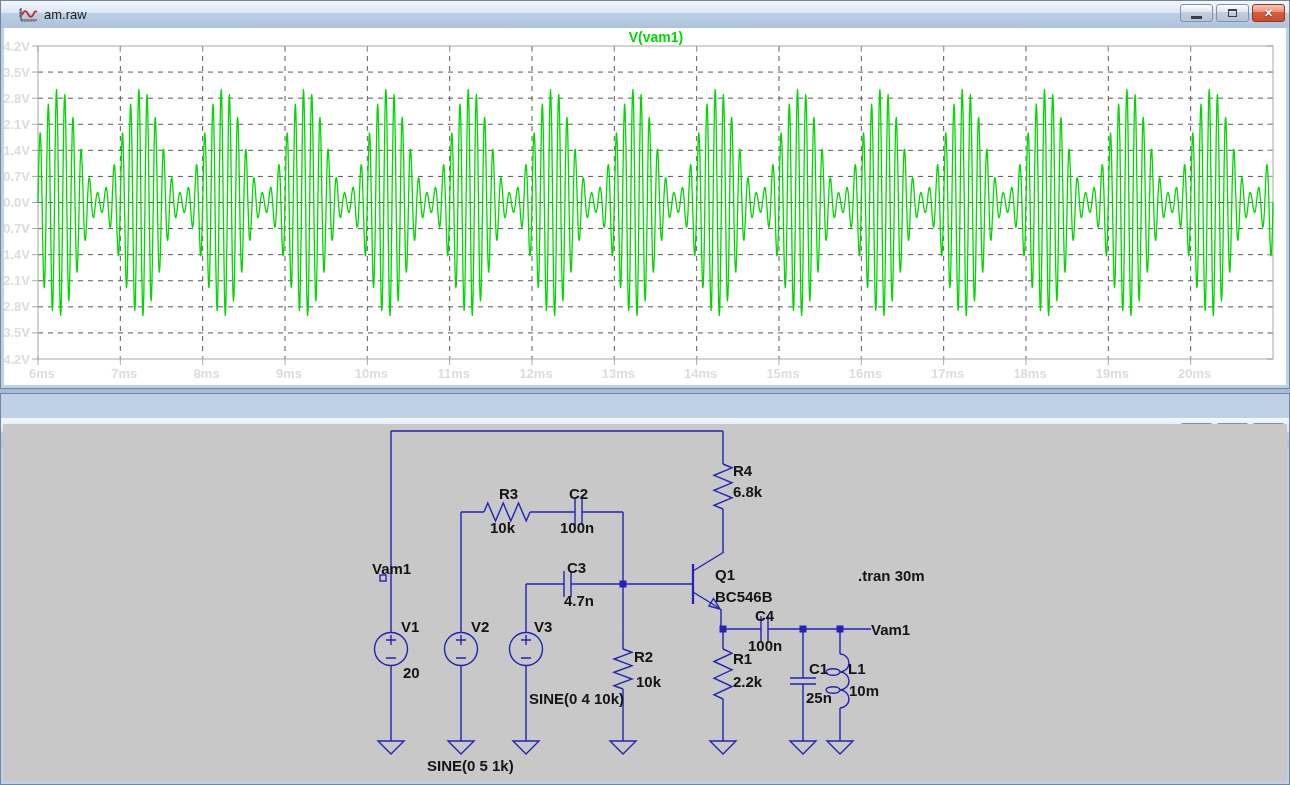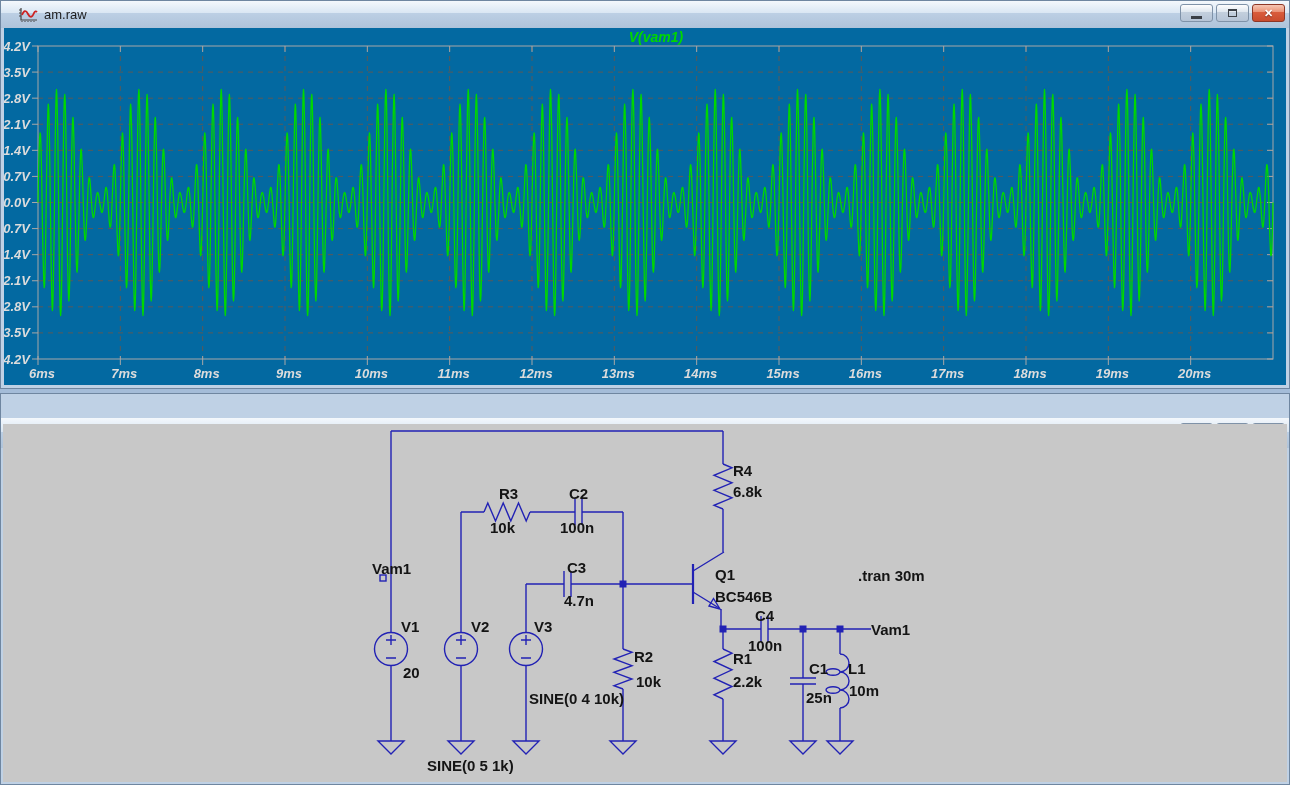--- a/index.html
+++ b/index.html
@@ -48,21 +48,21 @@
           <span class="g-min"></span>
         </span>
       <span class="tbtn">
           <span class="g-res"></span>
         </span>
       <span class="tbtn closebtn active">
           <span class="g-x">✕</span>
         </span>
     </span>
   </div>
-  <div class="wave-client" style="background: #0369a1; font-style: italic;">
+  <div class="wave-client" style="background: #ffffff;">
     <svg id="waveSvg" width="1284" height="359" viewBox="0 0 1284 359">
       <g id="wgrid">
           <line x1="34" y1="44.08333333333334" x2="1269" y2="44.08333333333334" stroke="#5a5a5a" stroke-width="1" stroke-dasharray="5 5"></line>
           <line x1="34" y1="70.16666666666666" x2="1269" y2="70.16666666666666" stroke="#5a5a5a" stroke-width="1" stroke-dasharray="5 5"></line>
           <line x1="34" y1="96.24999999999999" x2="1269" y2="96.24999999999999" stroke="#5a5a5a" stroke-width="1" stroke-dasharray="5 5"></line>
           <line x1="34" y1="122.33333333333333" x2="1269" y2="122.33333333333333" stroke="#5a5a5a" stroke-width="1" stroke-dasharray="5 5"></line>
           <line x1="34" y1="148.41666666666666" x2="1269" y2="148.41666666666666" stroke="#5a5a5a" stroke-width="1" stroke-dasharray="5 5"></line>
           <line x1="34" y1="174.49999999999997" x2="1269" y2="174.49999999999997" stroke="#5a5a5a" stroke-width="1" stroke-dasharray="5 5"></line>
           <line x1="34" y1="200.58333333333331" x2="1269" y2="200.58333333333331" stroke="#5a5a5a" stroke-width="1" stroke-dasharray="5 5"></line>
           <line x1="34" y1="226.66666666666666" x2="1269" y2="226.66666666666666" stroke="#5a5a5a" stroke-width="1" stroke-dasharray="5 5"></line>

